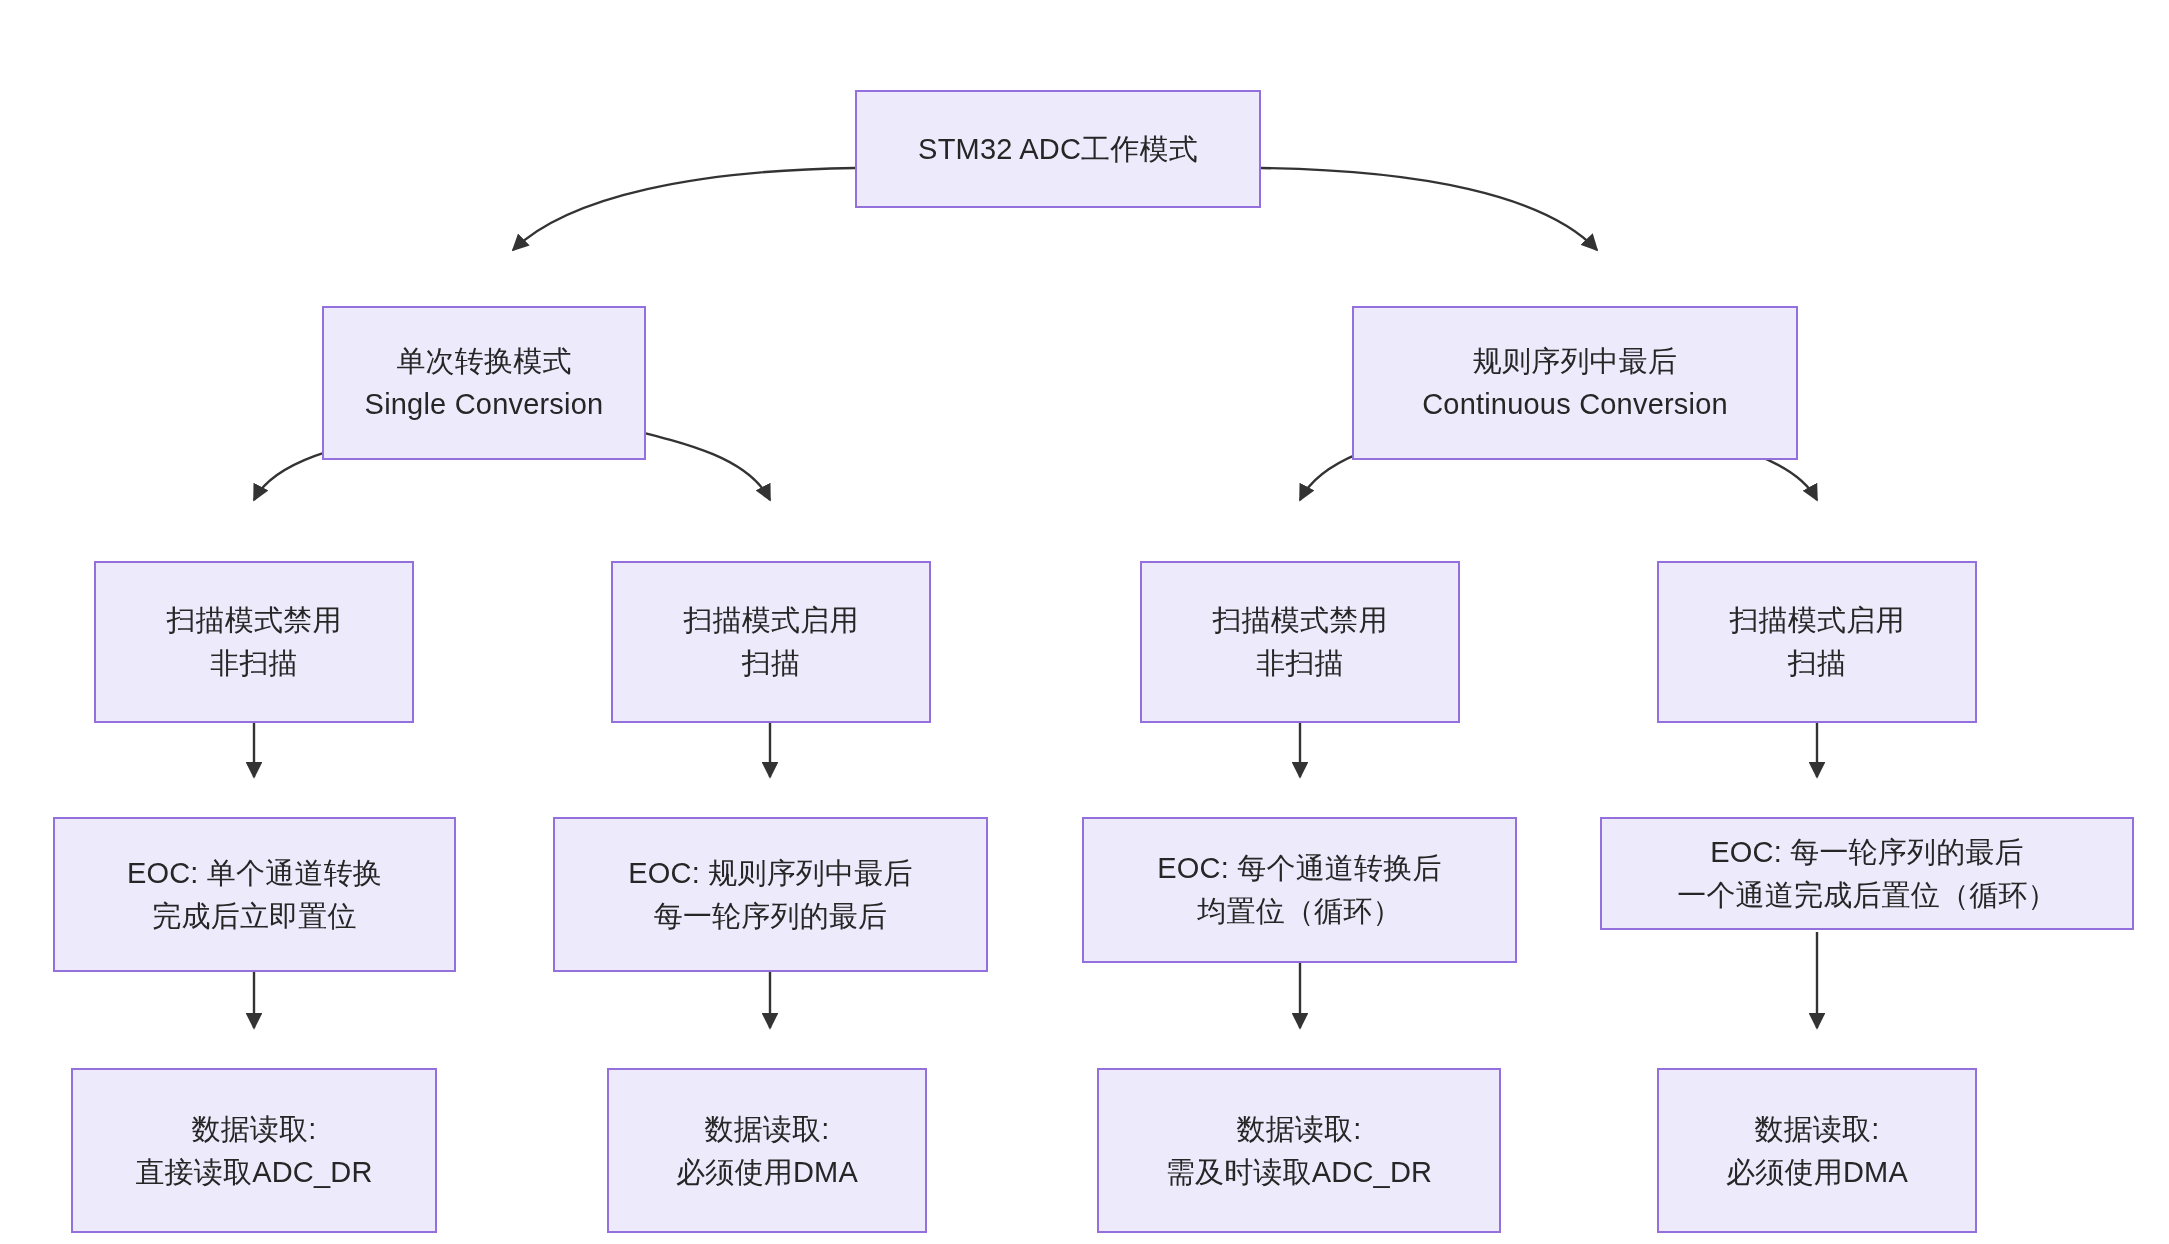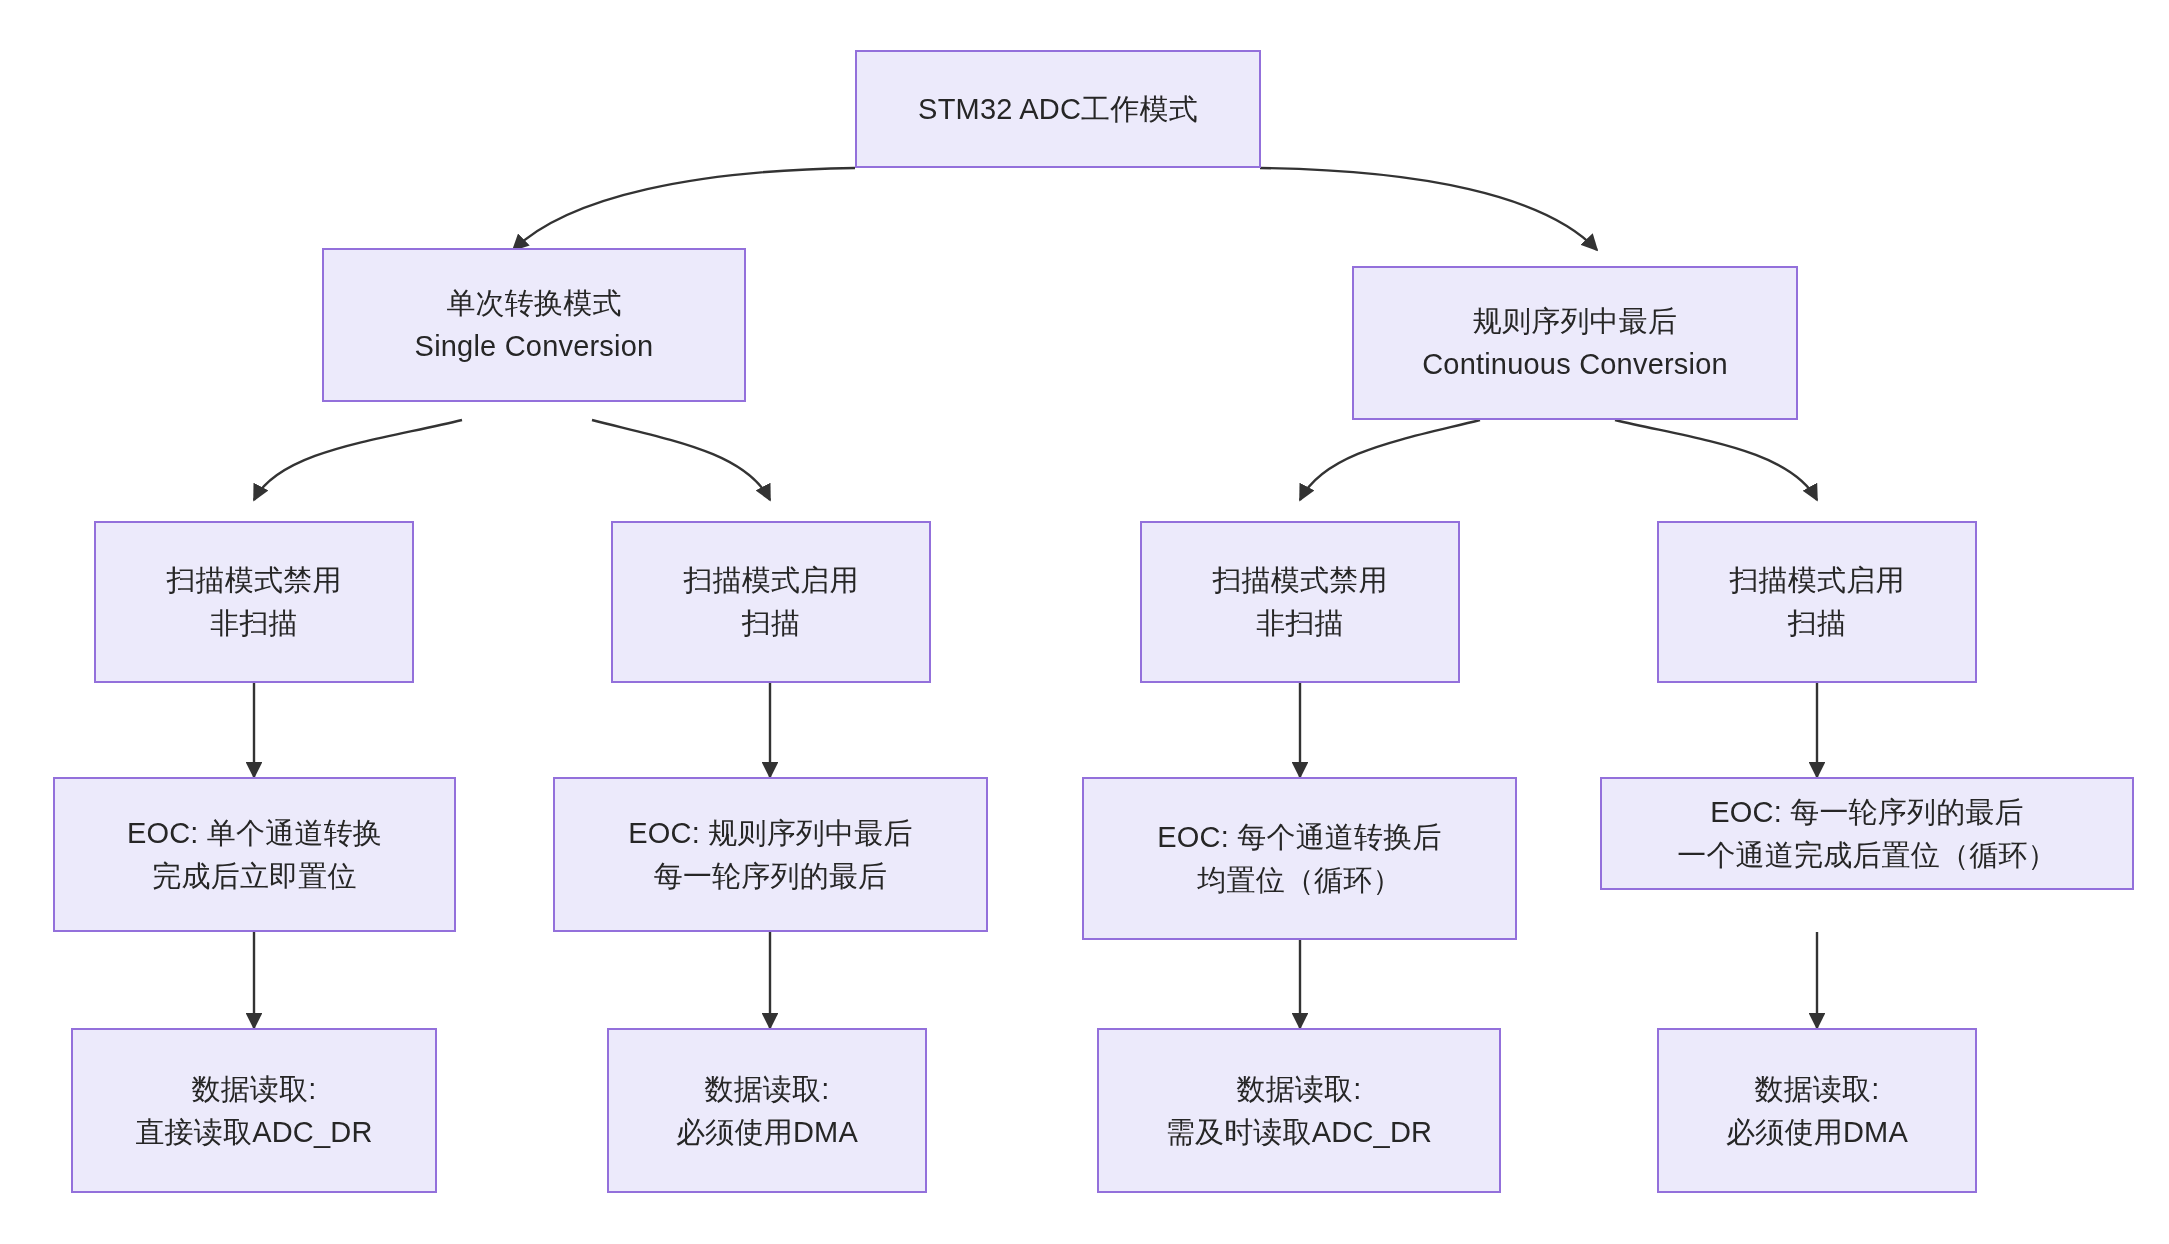--- a/index.html
+++ b/index.html
@@ -35,20 +35,21 @@
     color: #262626;
     display: flex;
     flex-direction: column;
     align-items: center;
     justify-content: center;
     text-align: center;
     font-size: 29px;
     line-height: 1.48;
     letter-spacing: 0.2px;
     z-index: 2;
+    margin-top: 40px;
   }
   .node .ln {
     display: block;
     white-space: nowrap;
   }
 </style>
 </head>
 <body>
 
 <div id="canvas">
@@ -82,21 +83,21 @@
       <path d="M 770 932 L 770 1028"></path>
       <path d="M 1300 932 L 1300 1028"></path>
       <path d="M 1817 932 L 1817 1028"></path>
     </g>
   </svg>
 
   <div class="node" style="left:855px; top:50px; width:406px; height:118px;">
     <span class="ln">STM32 ADC工作模式</span>
   </div>
 
-  <div class="node" style="left:322px; top:248px; width:424px; height:154px;">
+  <div class="node" style="left:322px; top:266px; width:324px; height:154px;">
     <span class="ln">单次转换模式</span>
     <span class="ln">Single Conversion</span>
   </div>
 
   <div class="node" style="left:1352px; top:266px; width:446px; height:154px;">
     <span class="ln">规则序列中最后</span>
     <span class="ln">Continuous Conversion</span>
   </div>
 
   <div class="node" style="left:94px; top:521px; width:320px; height:162px;">
@@ -122,21 +123,21 @@
   <div class="node" style="left:53px; top:777px; width:403px; height:155px;justify-content:center;">
     <span class="ln">EOC: 单个通道转换</span>
     <span class="ln">完成后立即置位</span>
   </div>
 
   <div class="node" style="left:553px; top:777px; width:435px; height:155px;">
     <span class="ln">EOC: 规则序列中最后</span>
     <span class="ln">每一轮序列的最后</span>
   </div>
 
-  <div class="node" style="left:1082px; top:777px; width:435px; height:163px;">
+  <div class="node" style="left:1082px; top:777px; width:435px; height:146px;">
     <span class="ln">EOC: 每个通道转换后</span>
     <span class="ln">均置位（循环）</span>
   </div>
 
   <div class="node" style="left:1600px; top:777px; width:534px; height:113px;">
     <span class="ln">EOC: 每一轮序列的最后</span>
     <span class="ln">一个通道完成后置位（循环）</span>
   </div>
 
   <div class="node" style="left:71px; top:1028px; width:366px; height:165px;">

